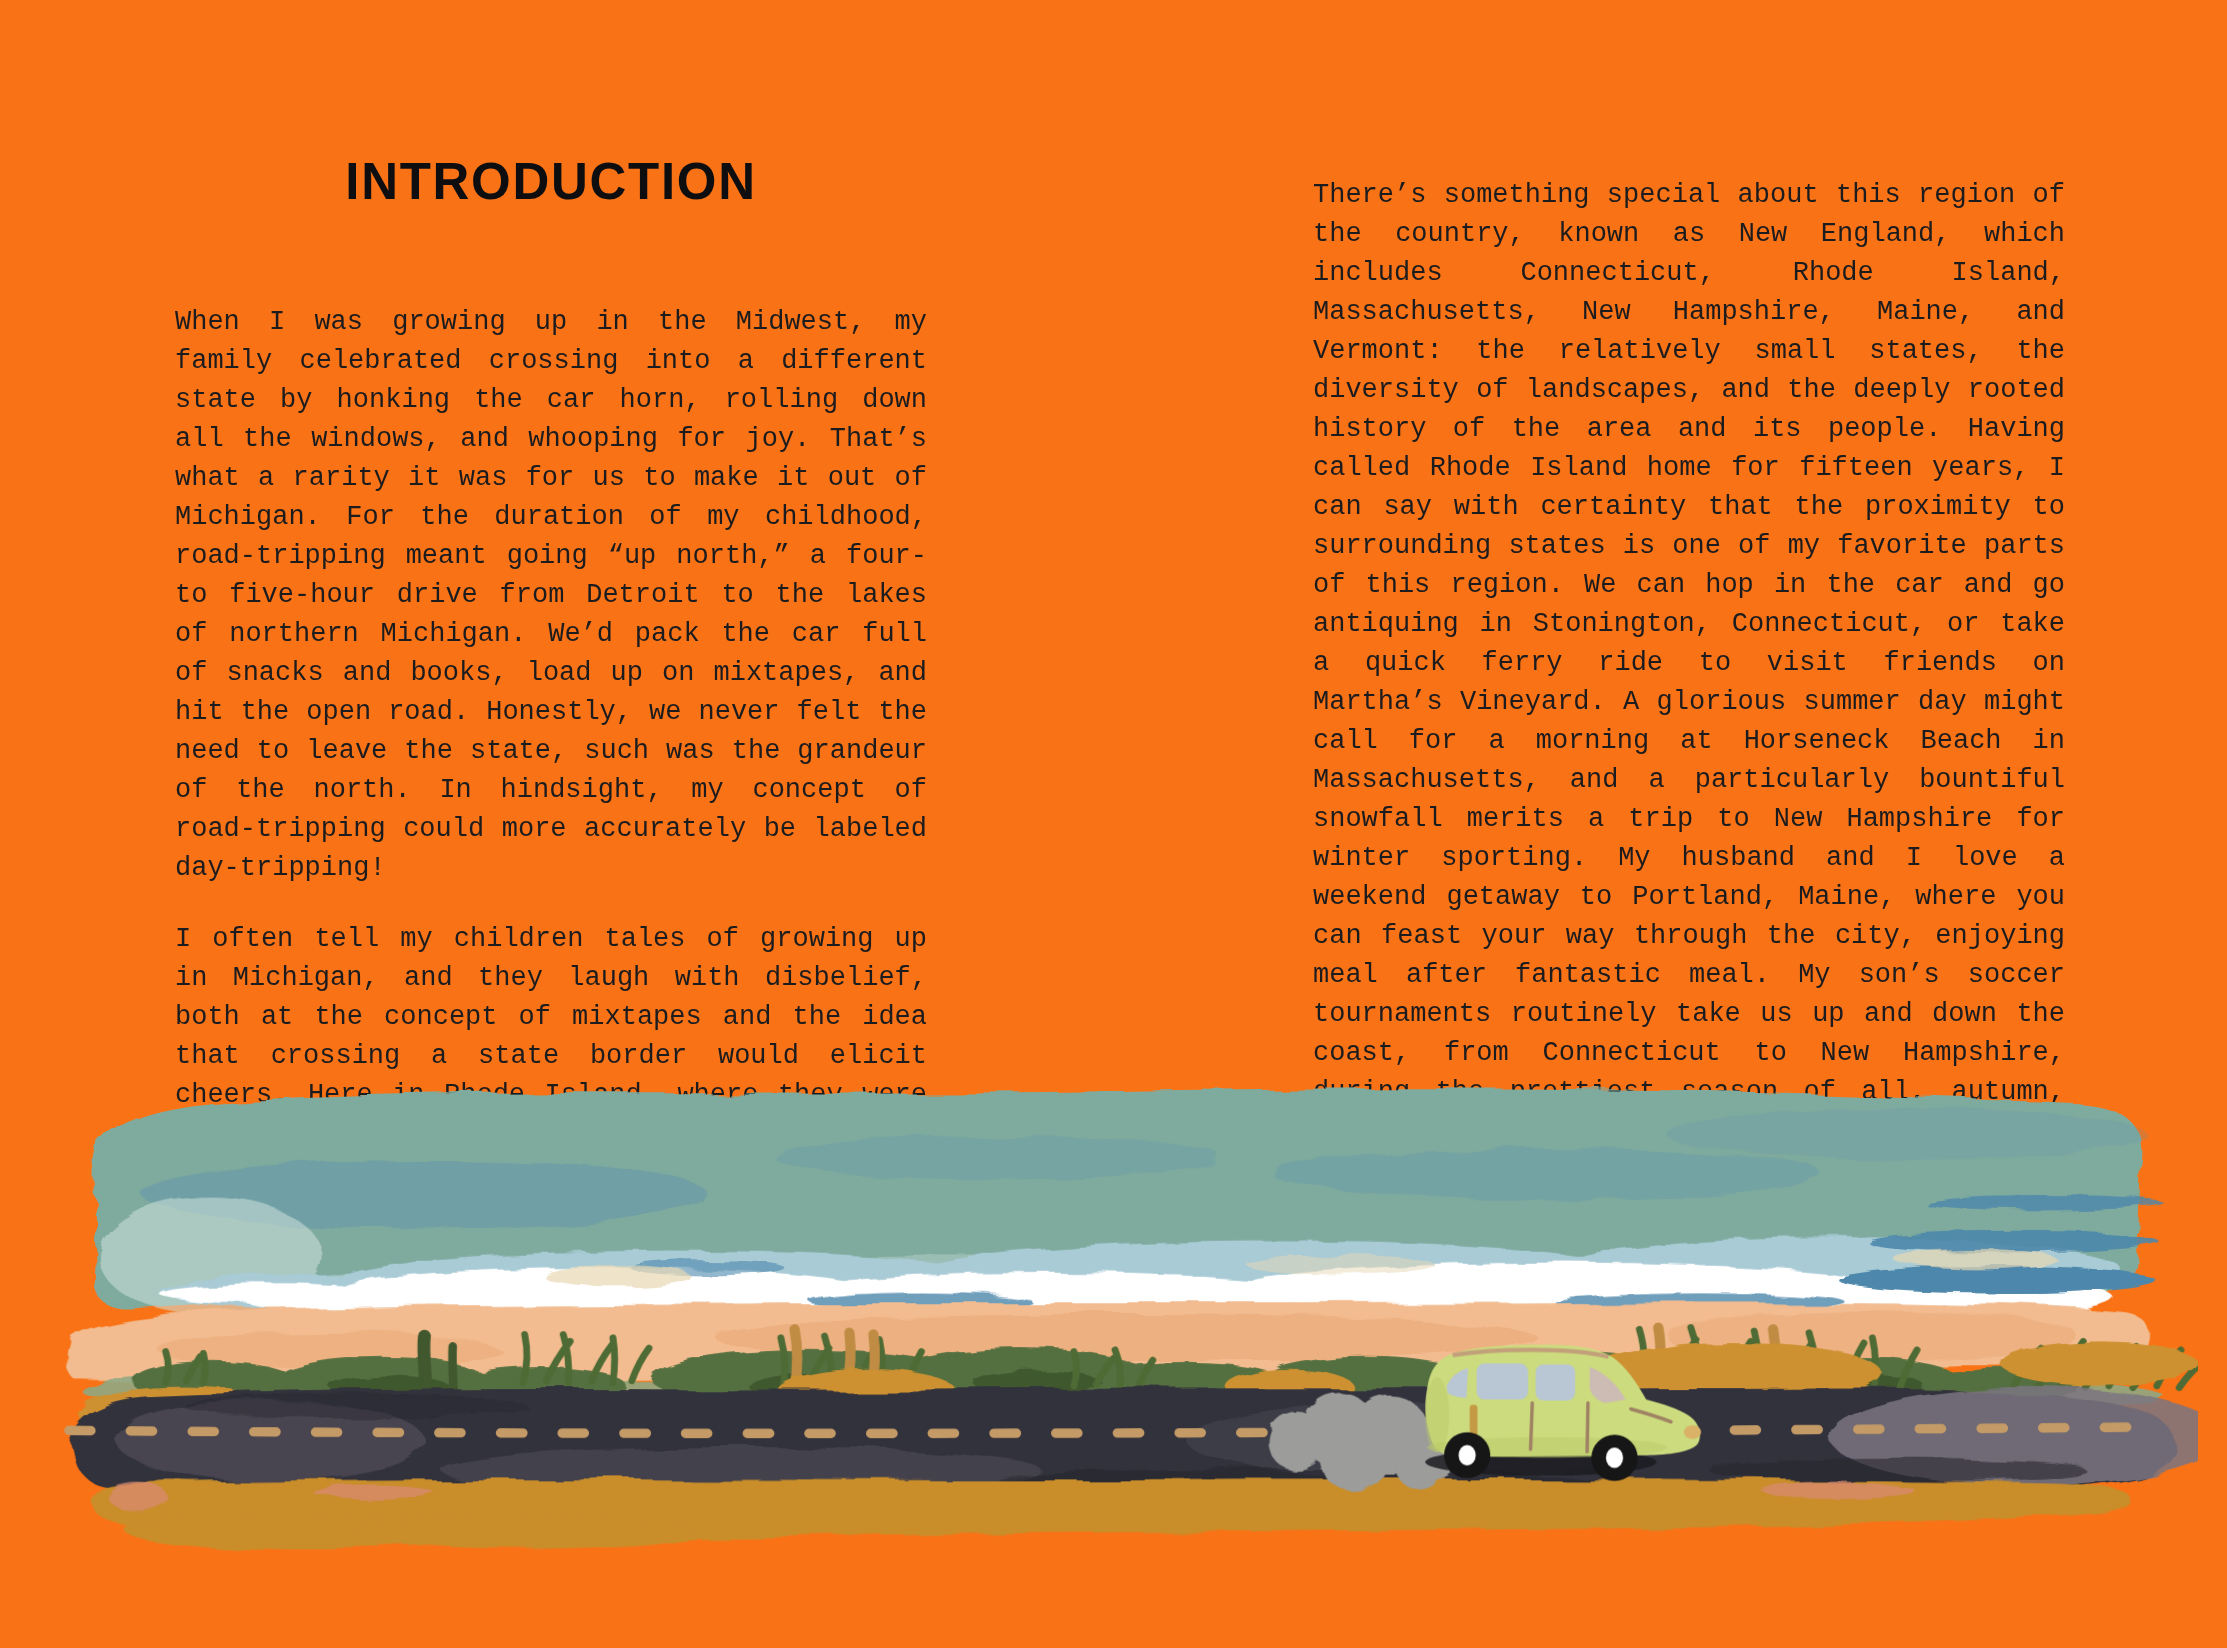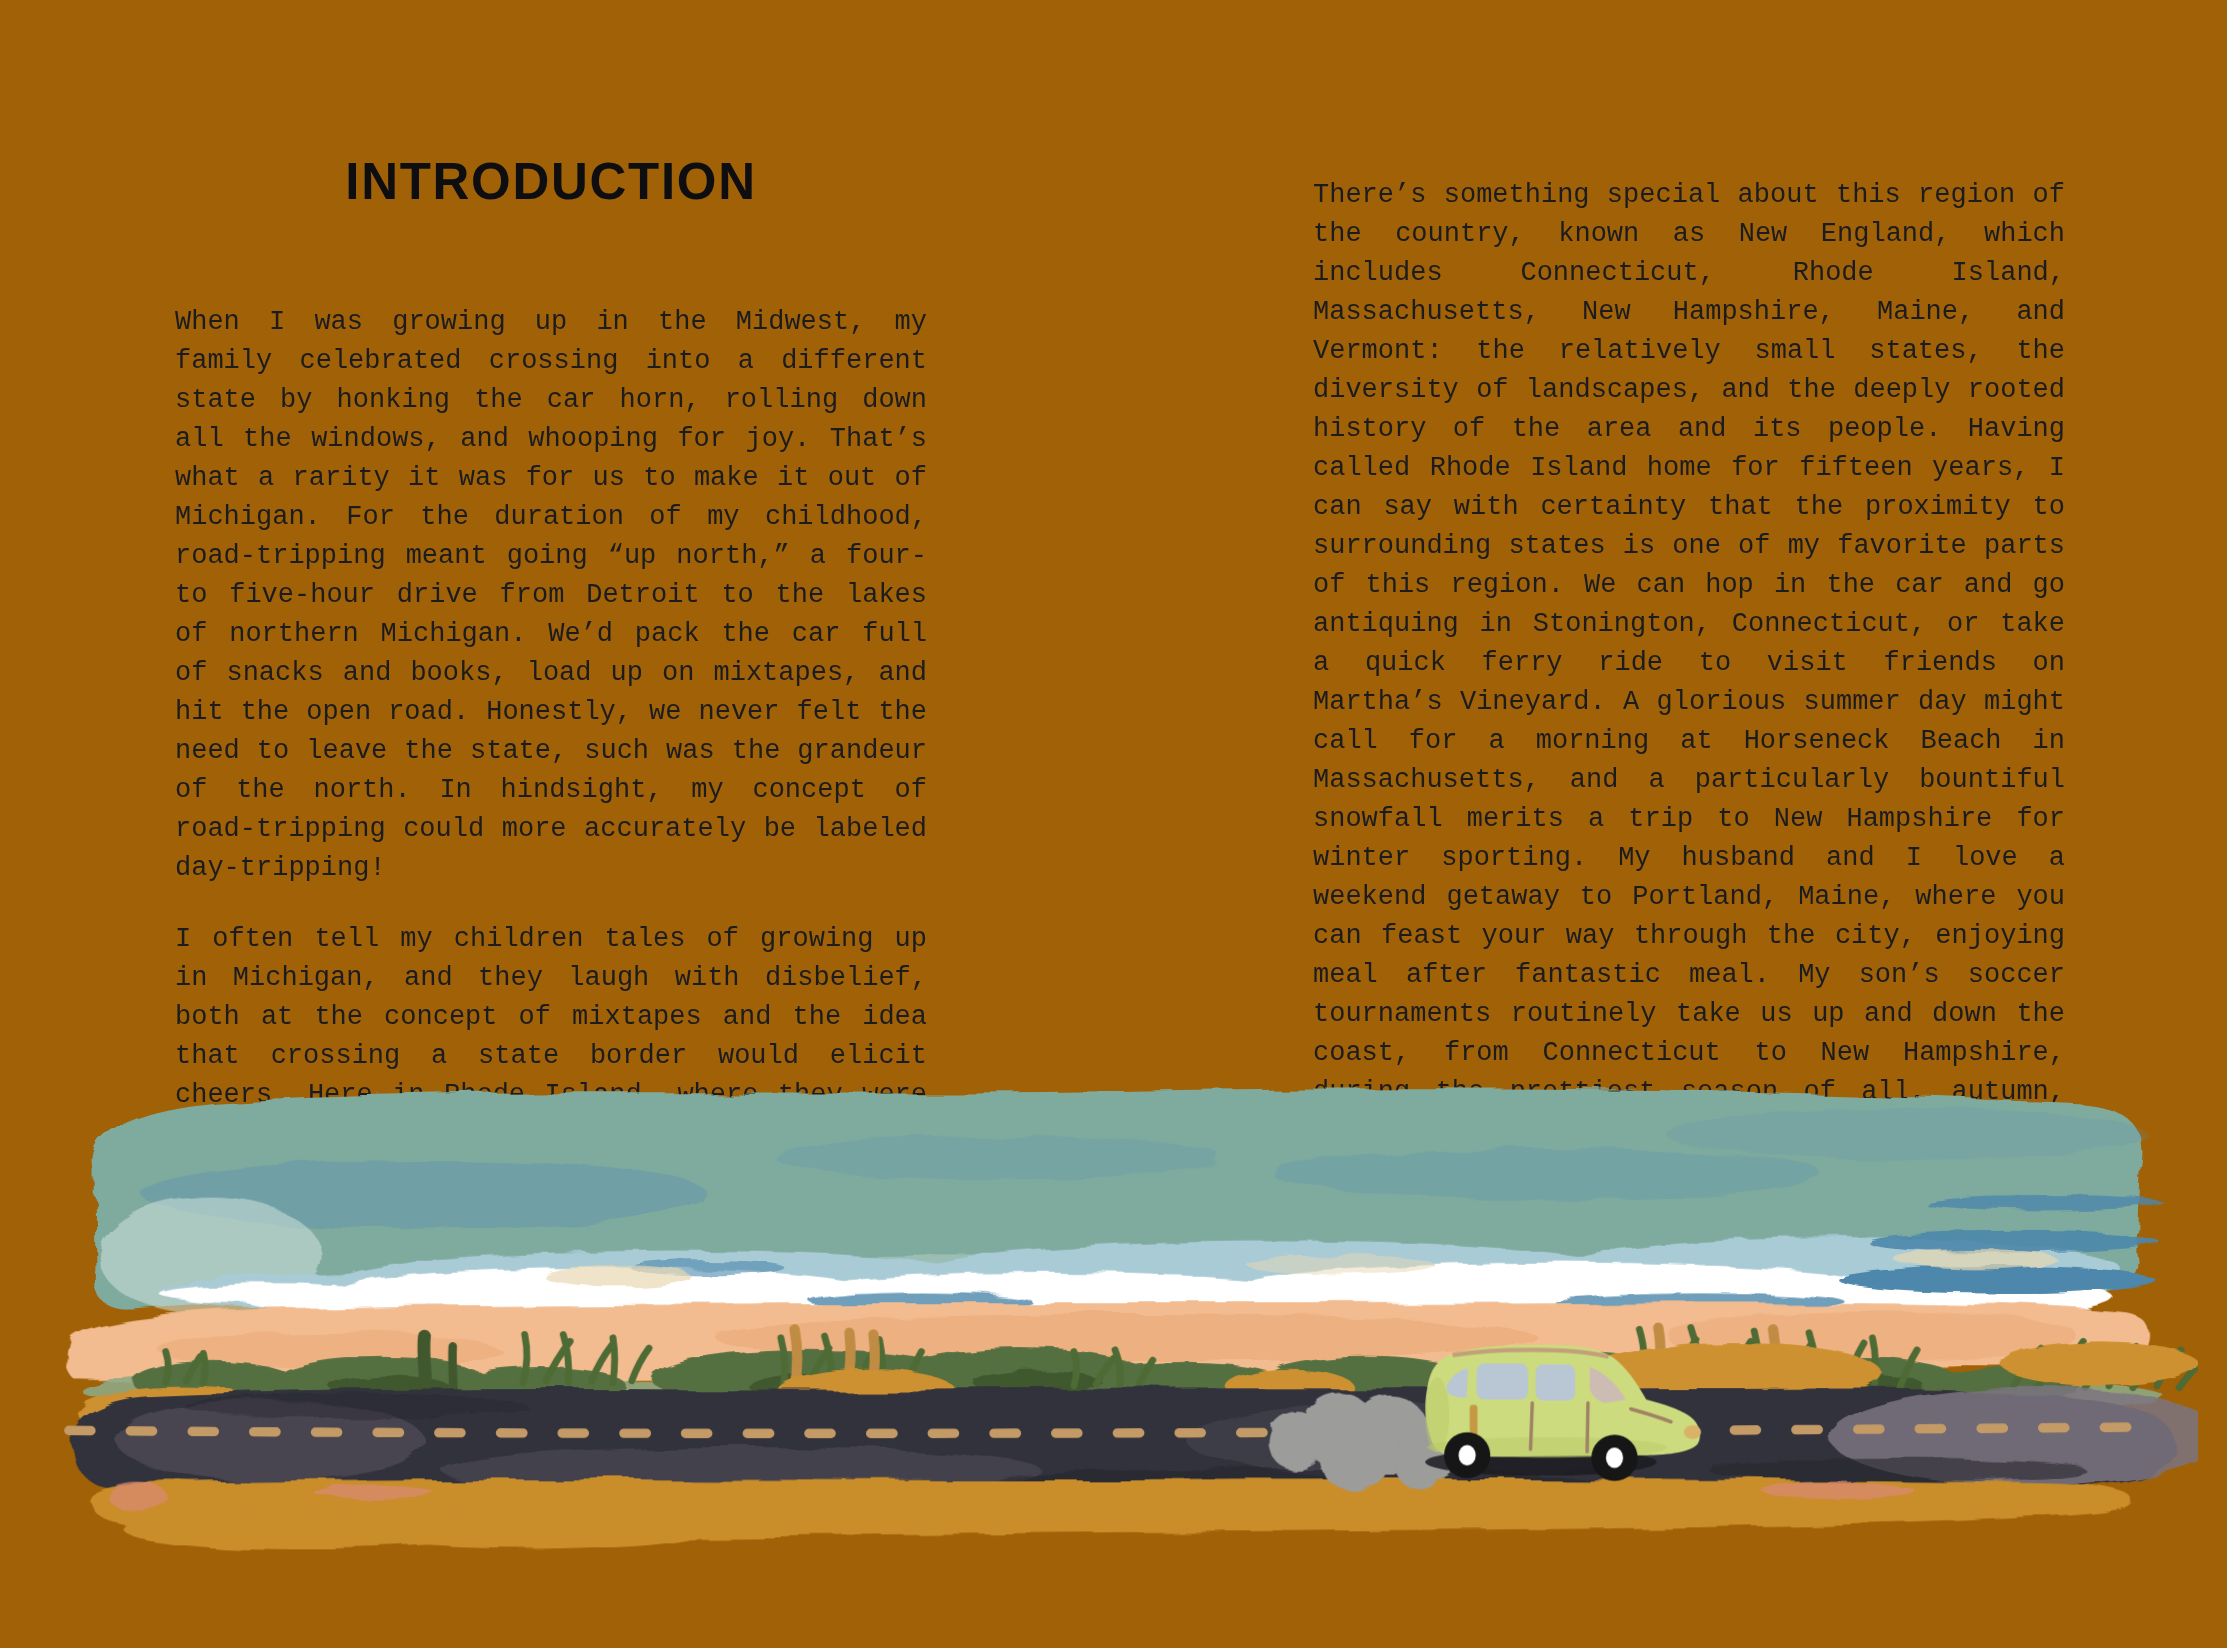--- a/index.html
+++ b/index.html
@@ -6,21 +6,21 @@
     margin: 0;
     padding: 0;
     background: #ffffff;
     width: 2227px;
     height: 1648px;
     overflow: hidden;
   }
   .page {
     position: absolute;
     inset: 0;
-    background: #a16207;
+    background: #f97316;
   }
   .page-title {
     position: absolute;
     left: 175px;
     top: 156px;
     width: 752px;
     margin: 0;
     text-align: center;
     font-family: "Liberation Sans", sans-serif;
     font-weight: 700;

